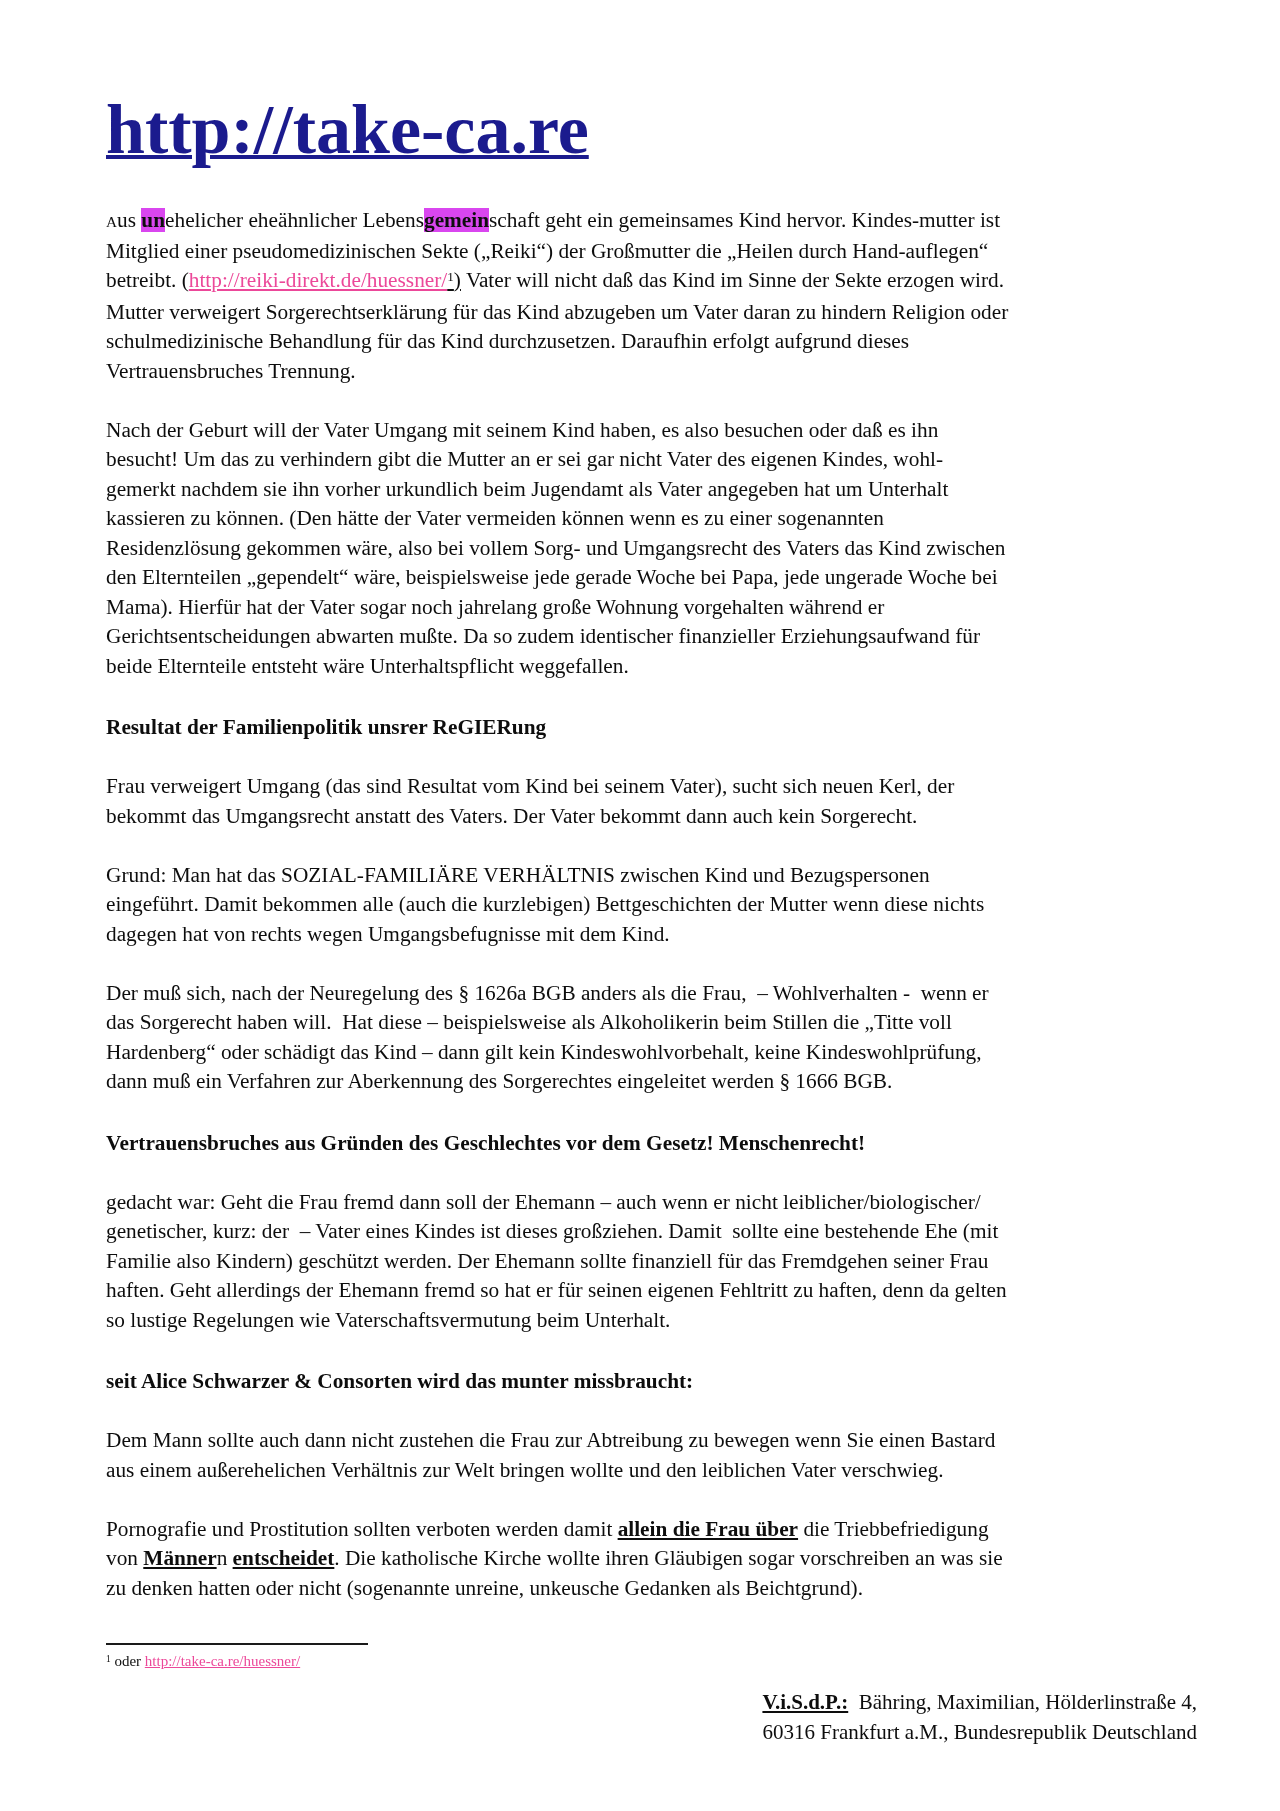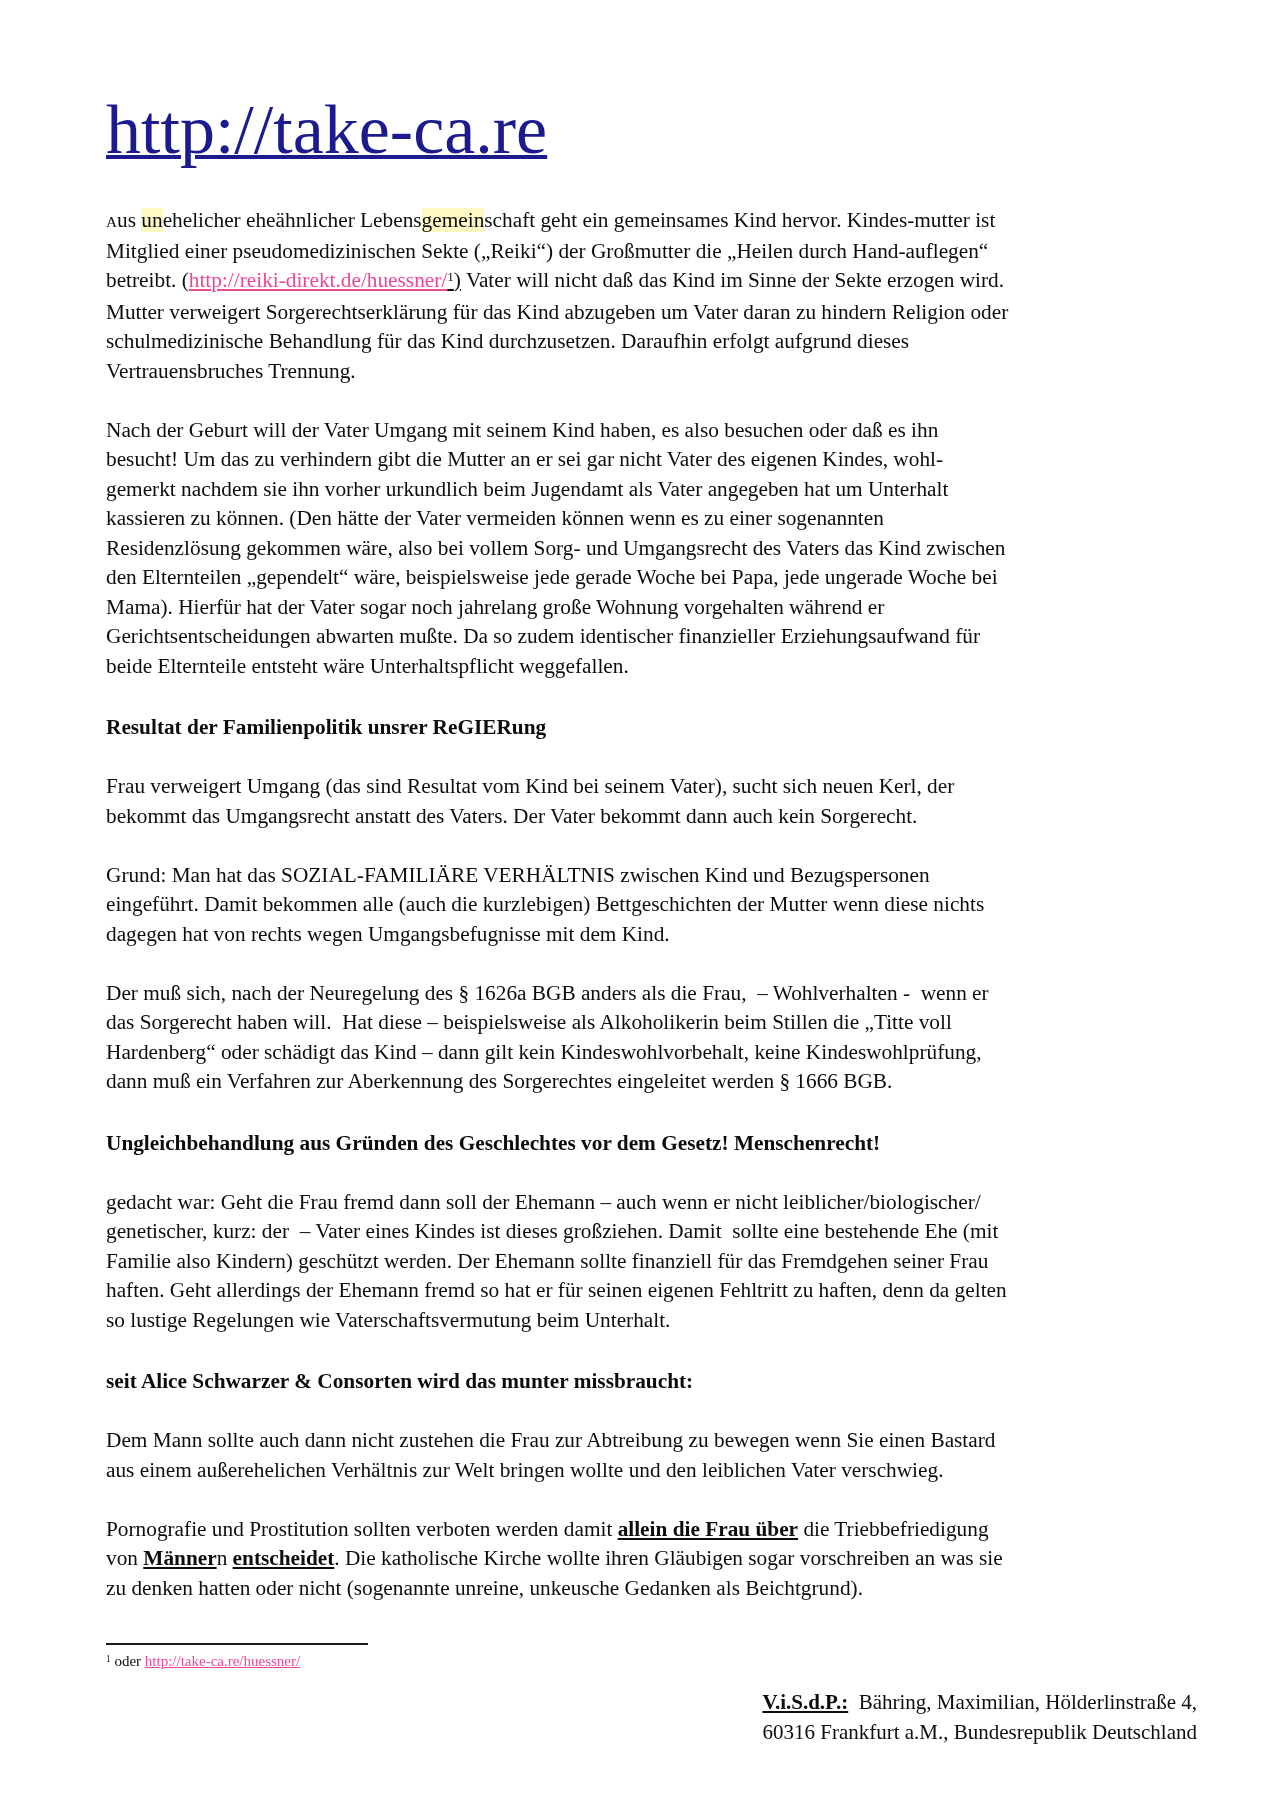--- a/index.html
+++ b/index.html
@@ -7,21 +7,21 @@
   body {
     width: 1280px;
     height: 1811px;
     background: #ffffff;
     color: #0d0d0d;
     font-family: "Liberation Serif", "DejaVu Serif", serif;
     overflow: hidden;
   }
   .content { padding: 0 60px 0 106px; }
 
-  .title-line { margin-top: 90px; }
+  .title-line { margin-top: 90px; font-weight: bold; }
   .title-link {
     font-size: 70px;
     line-height: 80px;
     color: #1b1b8e;
     text-decoration: underline;
     text-decoration-thickness: 4px;
   }
 
   .para {
     font-size: 21.3px;
@@ -33,21 +33,21 @@
 
   .hd {
     font-size: 21.3px;
     line-height: 29.5px;
     font-weight: bold;
     margin: 32px 0 0 0;
     white-space: pre;
   }
 
   .lead-a { font-size: 0.72em; }
-  .hl { background: #fef9c3; font-weight: normal; }
+  .hl { background: #d946ef; font-weight: bold; }
   .lnk { color: #ec4899; }
   .u-dark { text-decoration: underline; }
   .b { font-weight: bold; text-decoration: underline; }
 
   sup.fn {
     font-size: 0.62em;
     vertical-align: baseline;
     position: relative;
     top: -0.45em;
   }
@@ -105,21 +105,21 @@
 
   <p class="para">Grund: Man hat das SOZIAL-FAMILIÄRE VERHÄLTNIS zwischen Kind und Bezugspersonen
 eingeführt. Damit bekommen alle (auch die kurzlebigen) Bettgeschichten der Mutter wenn diese nichts
 dagegen hat von rechts wegen Umgangsbefugnisse mit dem Kind.</p>
 
   <p class="para">Der muß sich, nach der Neuregelung des § 1626a BGB anders als die Frau,  – Wohlverhalten -  wenn er
 das Sorgerecht haben will.  Hat diese – beispielsweise als Alkoholikerin beim Stillen die „Titte voll
 Hardenberg“ oder schädigt das Kind – dann gilt kein Kindeswohlvorbehalt, keine Kindeswohlprüfung,
 dann muß ein Verfahren zur Aberkennung des Sorgerechtes eingeleitet werden § 1666 BGB.</p>
 
-  <div class="hd">Ungleichbehandlung aus Gründen des Geschlechtes vor dem Gesetz! Menschenrecht!</div>
+  <div class="hd">Vertrauensbruches aus Gründen des Geschlechtes vor dem Gesetz! Menschenrecht!</div>
 
   <p class="para">gedacht war: Geht die Frau fremd dann soll der Ehemann – auch wenn er nicht leiblicher/biologischer/
 genetischer, kurz: der  – Vater eines Kindes ist dieses großziehen. Damit  sollte eine bestehende Ehe (mit
 Familie also Kindern) geschützt werden. Der Ehemann sollte finanziell für das Fremdgehen seiner Frau
 haften. Geht allerdings der Ehemann fremd so hat er für seinen eigenen Fehltritt zu haften, denn da gelten
 so lustige Regelungen wie Vaterschaftsvermutung beim Unterhalt.</p>
 
   <div class="hd">seit Alice Schwarzer &amp; Consorten wird das munter missbraucht:</div>
 
   <p class="para">Dem Mann sollte auch dann nicht zustehen die Frau zur Abtreibung zu bewegen wenn Sie einen Bastard

